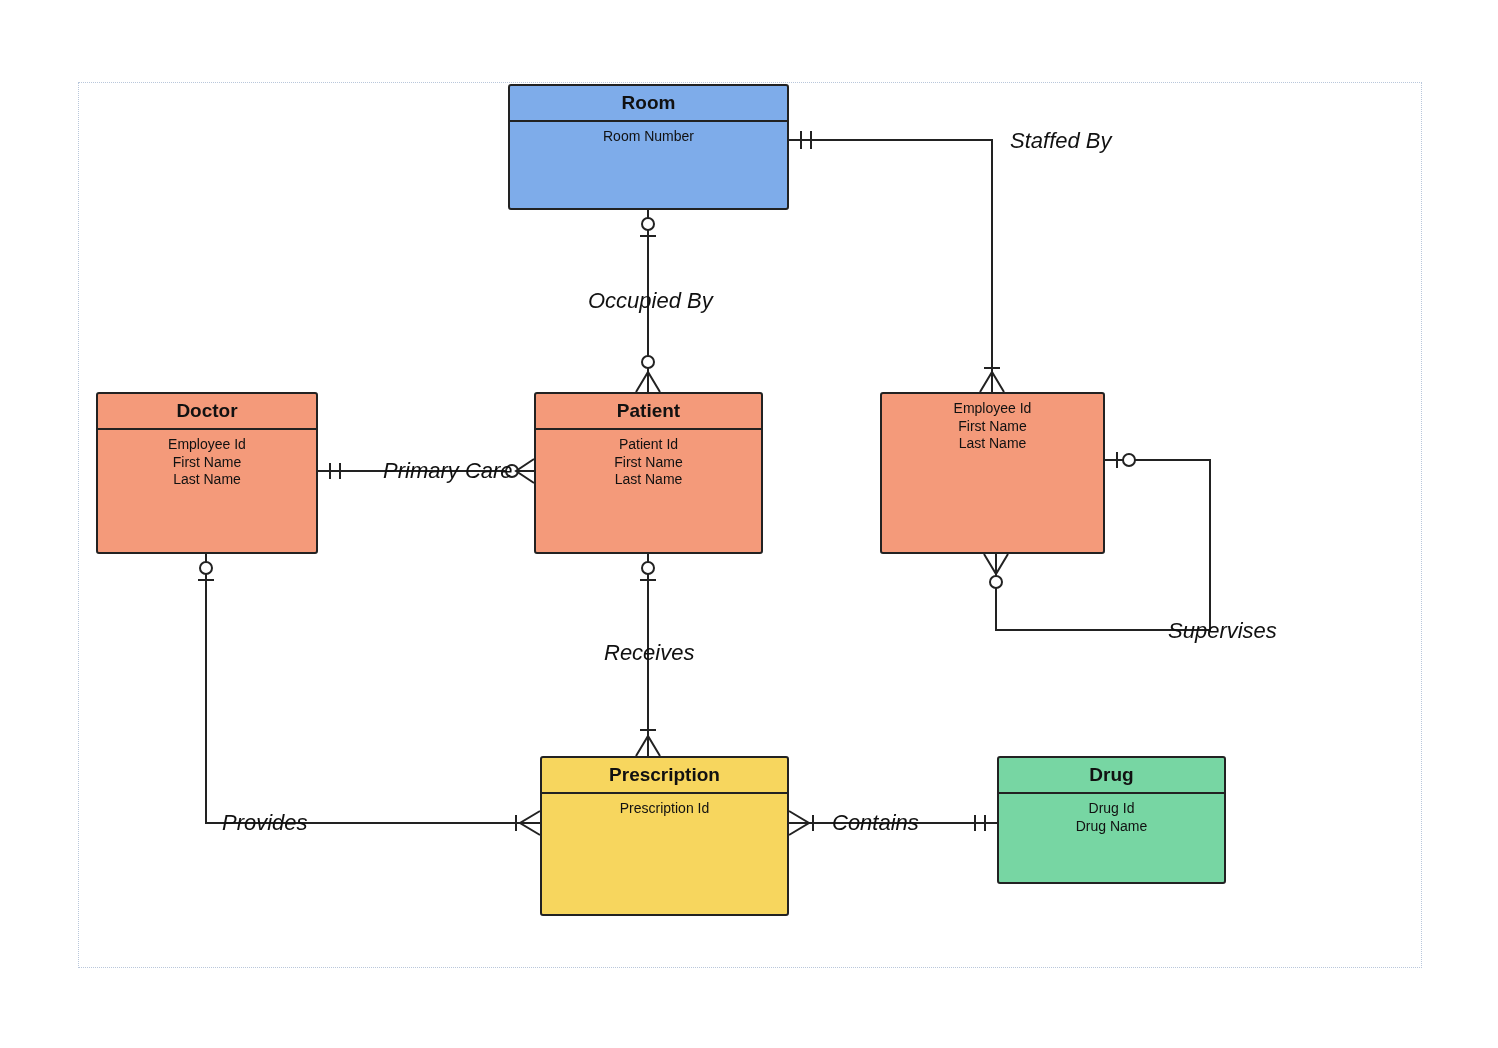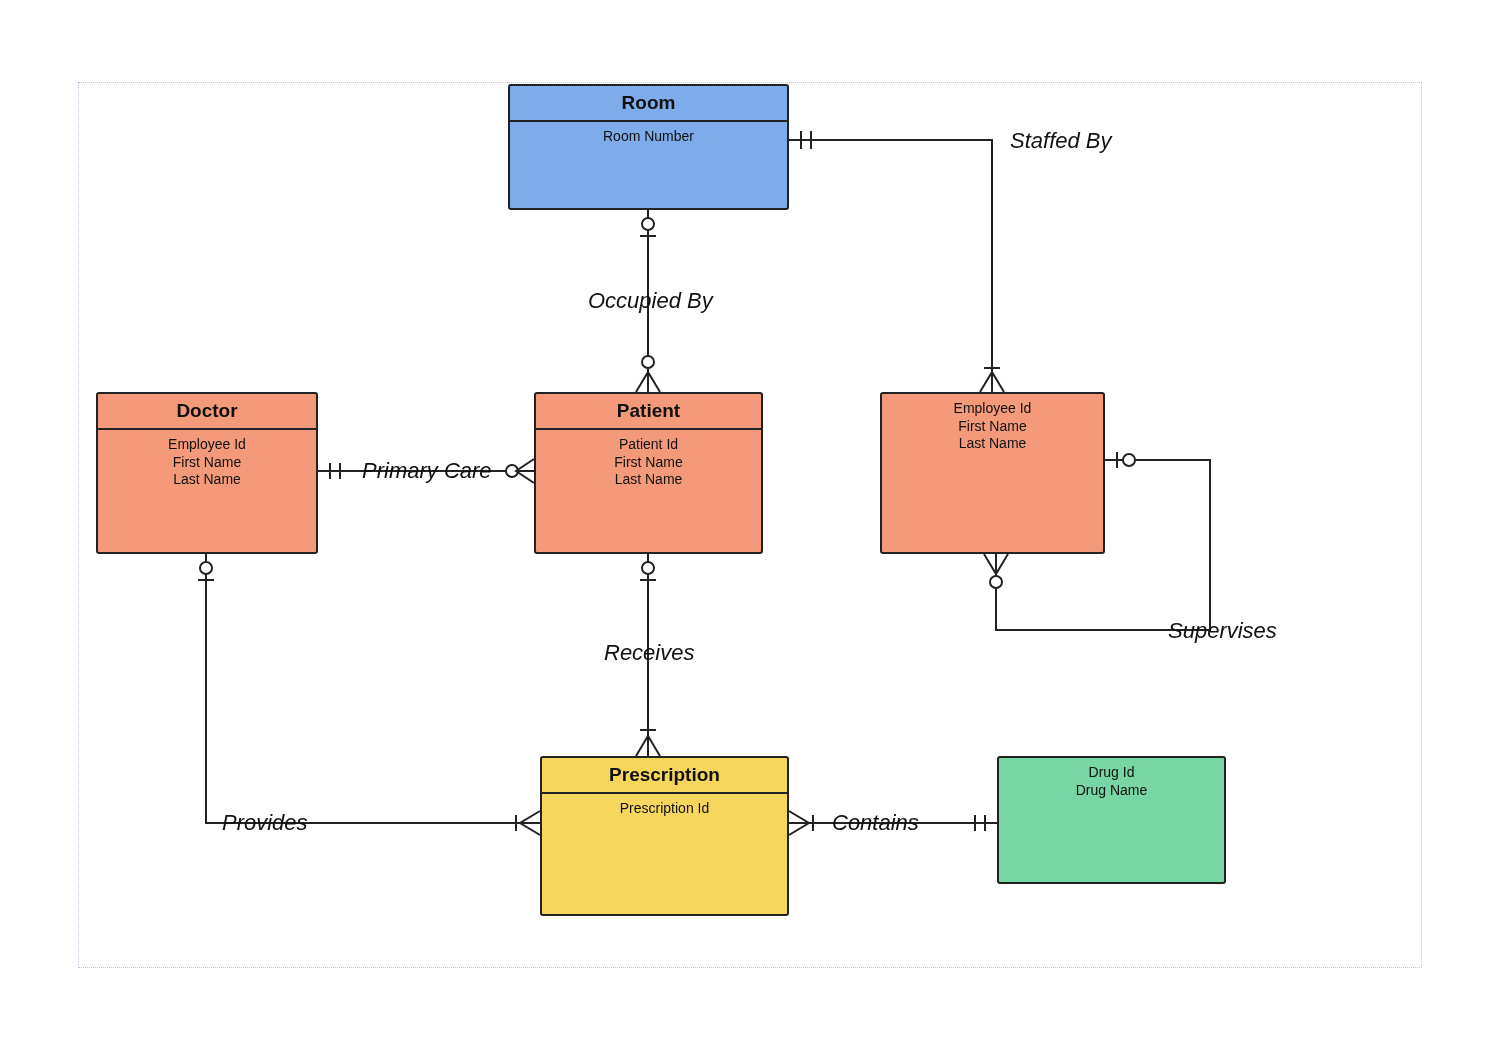--- a/index.html
+++ b/index.html
@@ -159,25 +159,26 @@
 </div>
 
 <div class="entity" style="left:540px; top:756px; width:249px; height:160px; background:#f7d65e;">
   <div class="ent-title">Prescription</div>
   <div class="ent-body">
     <div>Prescription Id</div>
   </div>
 </div>
 
 <div class="entity" style="left:997px; top:756px; width:229px; height:128px; background:#77d6a3;">
+  <div class="ent-title">Drug</div>
   <div class="ent-body">
     <div>Drug Id</div>
     <div>Drug Name</div>
   </div>
 </div>
 
 <div class="rel-label" style="left:588px; top:288px;">Occupied By</div>
 <div class="rel-label" style="left:1010px; top:128px;">Staffed By</div>
-<div class="rel-label" style="left:362px; top:458px;">Primary Care</div>
+<div class="rel-label" style="left:383px; top:458px;">Primary Care</div>
 <div class="rel-label" style="left:604px; top:640px;">Receives</div>
 <div class="rel-label" style="left:222px; top:810px;">Provides</div>
 <div class="rel-label" style="left:832px; top:810px;">Contains</div>
 <div class="rel-label" style="left:1168px; top:618px;">Supervises</div>
 
 </body></html>

